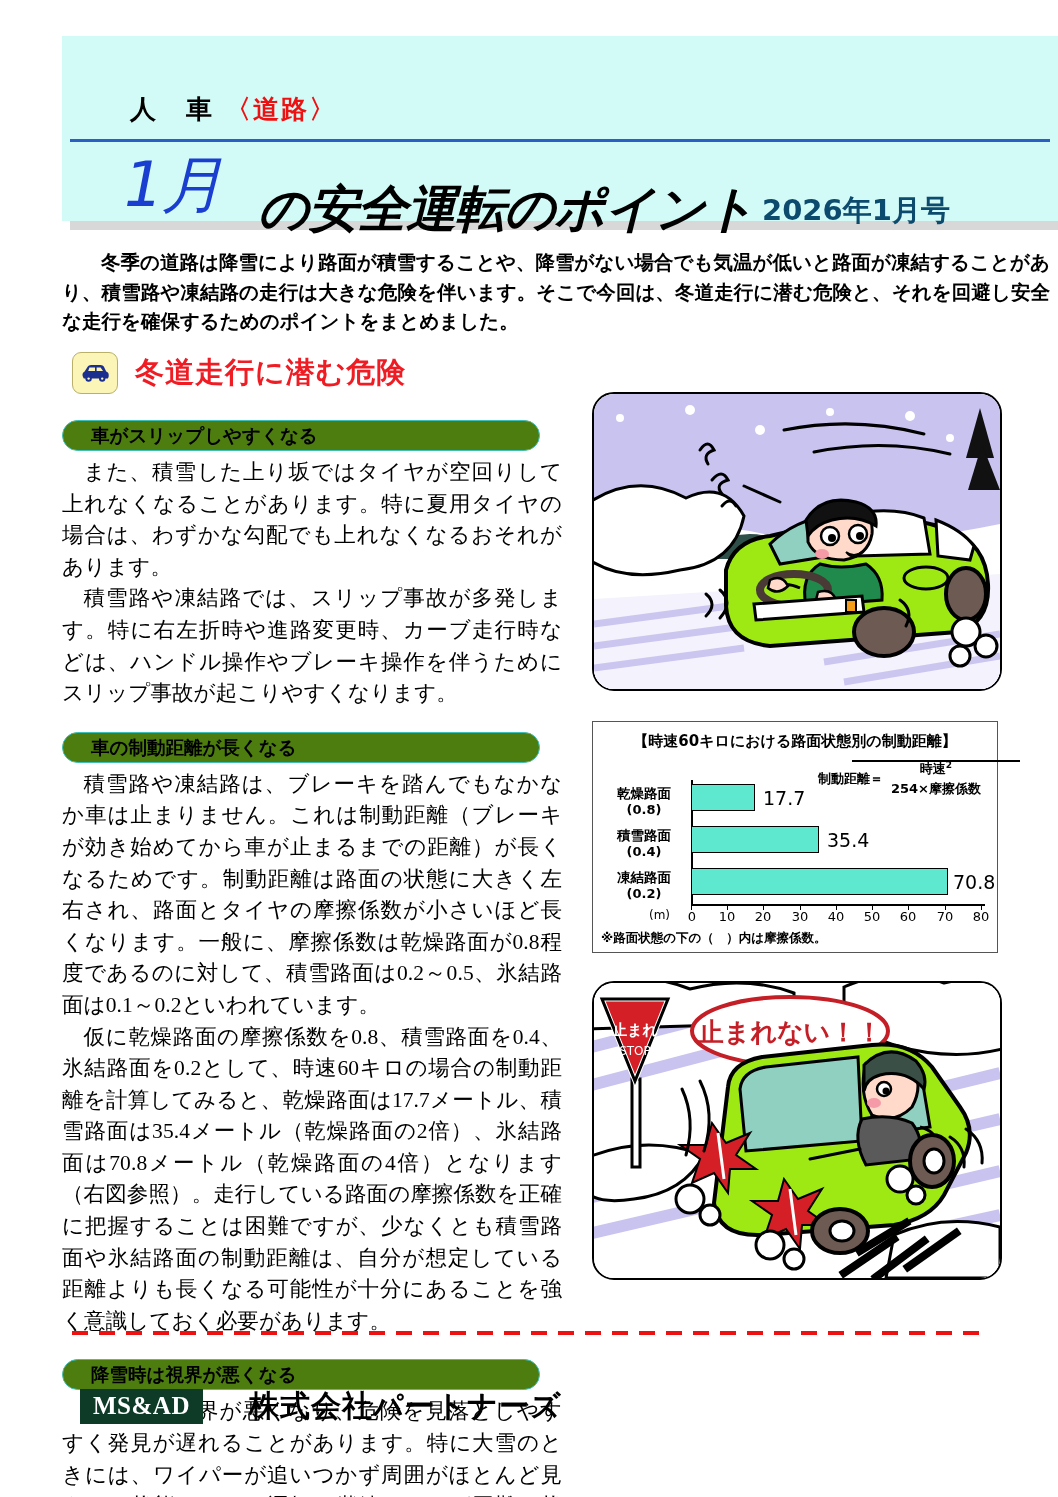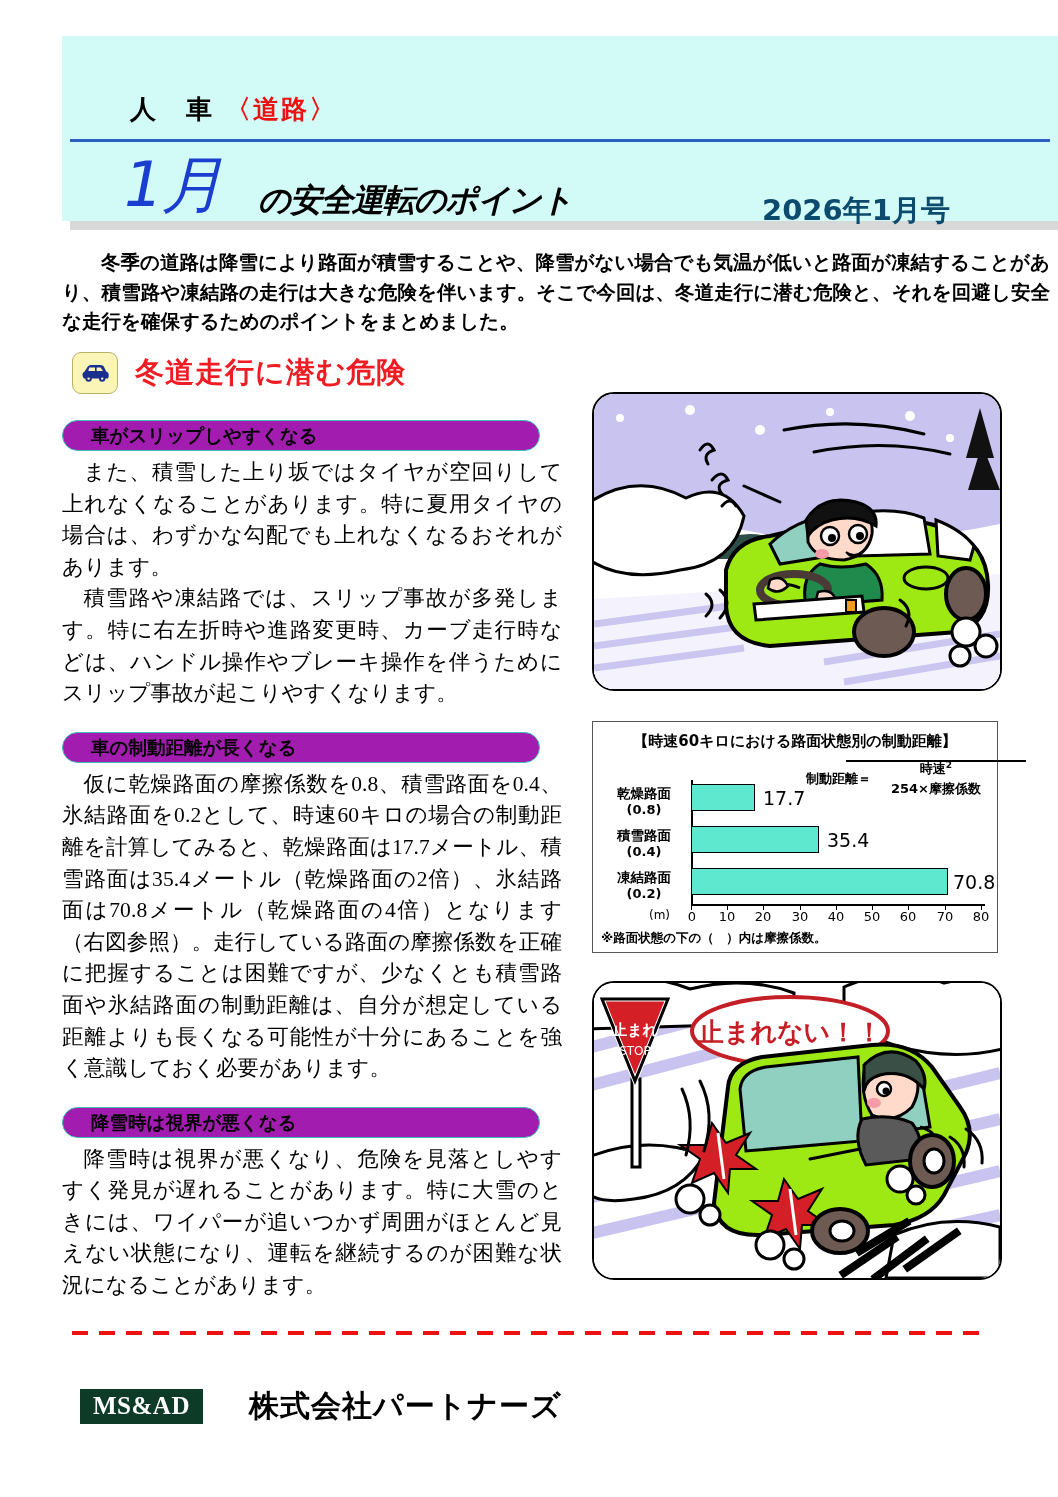--- a/index.html
+++ b/index.html
@@ -70,21 +70,21 @@
     font-style: italic;
     color: #1a3fd0;
     letter-spacing: -2px;
     line-height: 1;
   }
   .header-title {
     position: absolute;
     left: 196px;
     top: 148px;
     font-family: "DejaVu Sans", sans-serif;
-    font-size: 32px;
+    font-size: 50px;
     font-weight: bold;
     font-style: italic;
     color: #000;
     letter-spacing: -1px;
     line-height: 1;
     white-space: nowrap;
   }
   .header-issue {
     position: absolute;
     left: 700px;
@@ -142,21 +142,21 @@
   
   .left-col {
     position: absolute;
     left: 62px;
     top: 420px;
     width: 500px;
   }
   .pill {
     width: 478px;
     height: 31px;
-    background: #a21caf;
+    background: #4d7c0f;
     border: 1.6px solid #3fbfb5;
     border-radius: 16px;
     display: flex;
     align-items: center;
     padding-left: 28px;
     box-sizing: border-box;
     font-family: "DejaVu Sans", sans-serif;
     font-size: 18.5px;
     font-weight: bold;
     color: #000;
@@ -219,21 +219,21 @@
     position: absolute;
     right: 12px;
     top: 38px;
     display: flex;
     align-items: center;
     font-family: "DejaVu Sans", sans-serif;
     font-size: 13px;
     font-weight: bold;
     white-space: nowrap;
   }
-  .formula .lhs { margin-right: 16px; }
+  .formula .lhs { margin-right: 4px; }
   .frac {
     display: inline-flex;
     flex-direction: column;
     align-items: center;
   }
   .frac .num {
     padding: 0 6px 1px 6px;
     font-size: 13px;
   }
   .frac .num sup { font-size: 9px; }
@@ -396,20 +396,21 @@
 
 <div class="left-col">
 
   <div class="pill">車がスリップしやすくなる</div>
   <div class="para">また、積雪した上り坂ではタイヤが空回りして上れなくなることがあります。特に夏用タイヤの場合は、わずかな勾配でも上れなくなるおそれがあります。</div>
   <div class="para">積雪路や凍結路では、スリップ事故が多発します。特に右左折時や進路変更時、カーブ走行時などは、ハンドル操作やブレーキ操作を伴うためにスリップ事故が起こりやすくなります。</div>
 
   <div class="gap-md"></div>
 
   <div class="pill">車の制動距離が長くなる</div>
+  <div class="para">積雪路や凍結路は、ブレーキを踏んでもなかなか車は止まりません。これは制動距離（ブレーキが効き始めてから車が止まるまでの距離）が長くなるためです。制動距離は路面の状態に大きく左右され、路面とタイヤの摩擦係数が小さいほど長くなります。一般に、摩擦係数は乾燥路面が0.8程度であるのに対して、積雪路面は0.2～0.5、氷結路面は0.1～0.2といわれています。</div>
   <div class="para">仮に乾燥路面の摩擦係数を0.8、積雪路面を0.4、氷結路面を0.2として、時速60キロの場合の制動距離を計算してみると、乾燥路面は17.7メートル、積雪路面は35.4メートル（乾燥路面の2倍）、氷結路面は70.8メートル（乾燥路面の4倍）となります（右図参照）。走行している路面の摩擦係数を正確に把握することは困難ですが、少なくとも積雪路面や氷結路面の制動距離は、自分が想定している距離よりも長くなる可能性が十分にあることを強く意識しておく必要があります。</div>
 
   <div class="gap-md"></div>
 
   <div class="pill">降雪時は視界が悪くなる</div>
   <div class="para">降雪時は視界が悪くなり、危険を見落としやすすく発見が遅れることがあります。特に大雪のときには、ワイパーが追いつかず周囲がほとんど見えない状態になり、運転を継続するのが困難な状況になることがあります。</div>
 
 </div>
 
 <div class="right-col">

